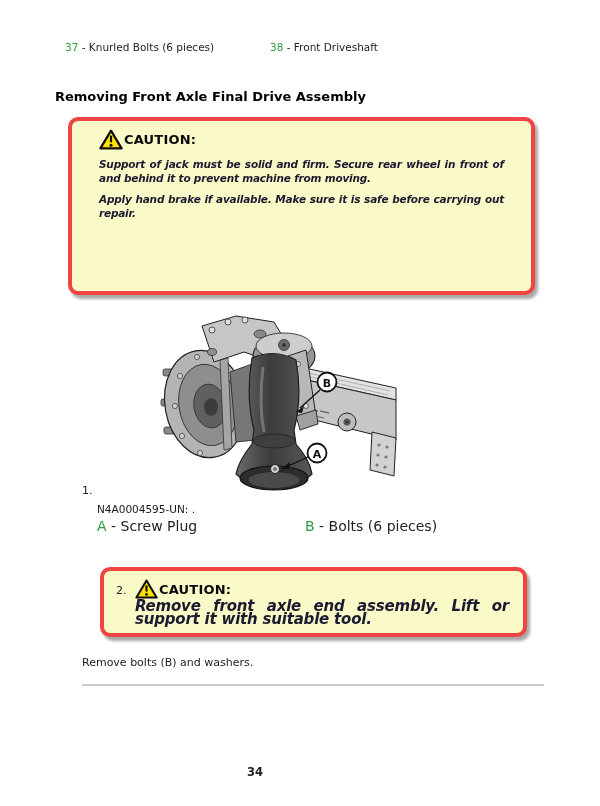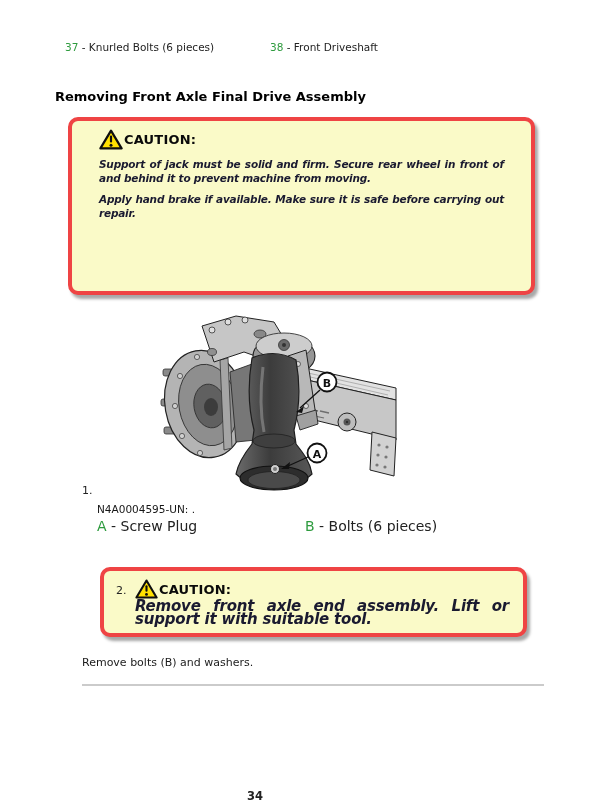--- a/index.html
+++ b/index.html
@@ -44,21 +44,21 @@
   .fl-a { position:absolute; left:0; top:0; white-space:nowrap; }
   .fl-b { position:absolute; left:208px; top:0; white-space:nowrap; }
 
   
   .body-text { position:absolute; left:82px; font-size:11px; color:#1c1c1c; white-space:nowrap; }
   .t1 { top:541px; }
   .t2 { top:656px; }
 
   .rule { position:absolute; left:82px; top:684px; width:462px; height:2px; background:#cbcbcb; }
   .page-num { position:absolute; left:0; top:765px; width:510px; text-align:center;
-              font-size:11.5px; font-weight:bold; color:#222;margin-top:24px; }
+              font-size:11.5px; font-weight:bold; color:#222; }
 </style>
 </head>
 <body>
 
 <div class="page">
 
   <div class="top-legend">
     <span class="tl-item first"><span class="green">37</span><span> - Knurled Bolts (6 pieces)</span></span>
     <span class="tl-item second"><span class="green">38</span><span> - Front Driveshaft</span></span>
   </div>

